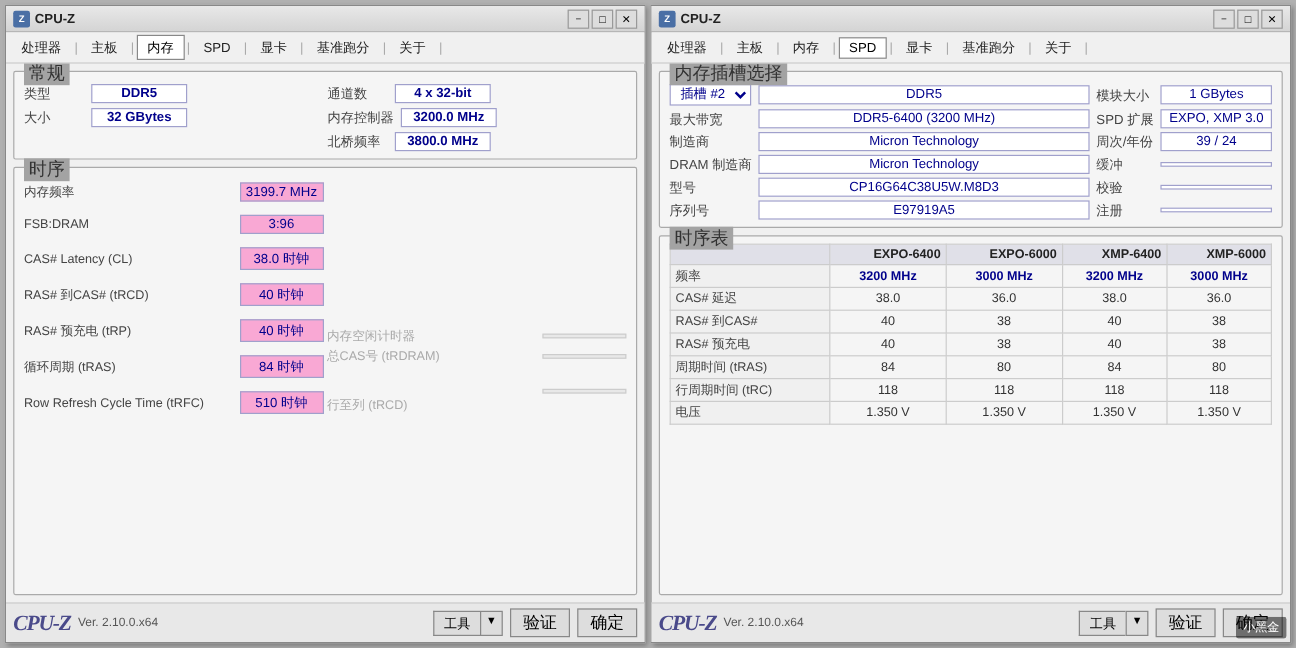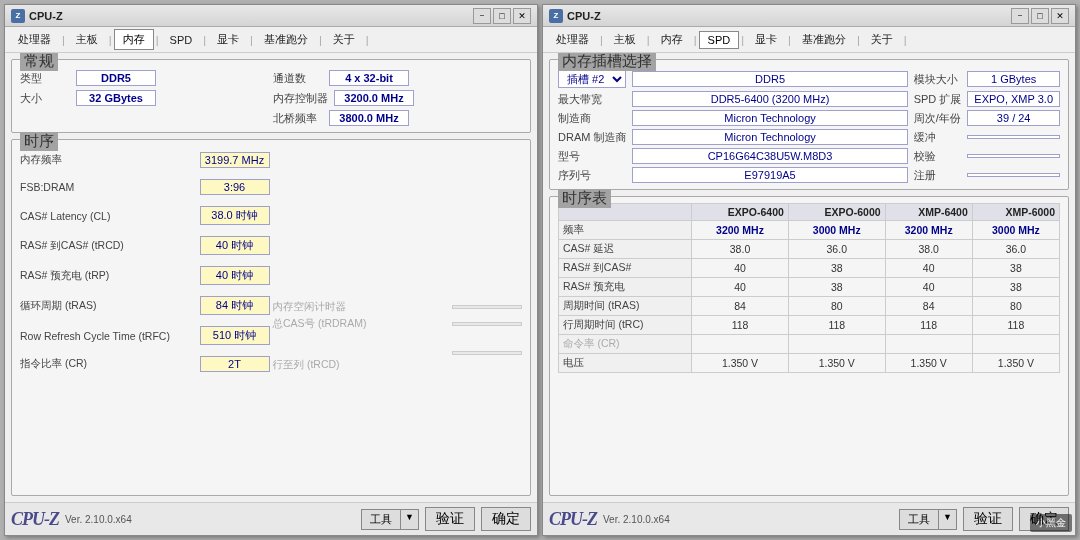--- a/index.html
+++ b/index.html
@@ -152,21 +152,21 @@
       align-items: center;
       justify-content: space-between;
       gap: 4px;
     }
     .timing-label {
       color: #444;
       font-size: 10.5px;
       white-space: nowrap;
     }
     .timing-value {
-      background: #fef9c3;
+      background: #f9a8d4;
       border: 1px solid #a0a0cc;
       color: #00008b;
       padding: 1px 4px;
       min-width: 70px;
       text-align: center;
       font-size: 11px;
     }
     .timing-value.empty {
       background: #e8e8e8;
       color: #aaa;
@@ -374,24 +374,20 @@
               <span class="timing-value">40 时钟</span>
             </div>
             <div class="timing-row">
               <span class="timing-label">循环周期 (tRAS)</span>
               <span class="timing-value">84 时钟</span>
             </div>
             <div class="timing-row">
               <span class="timing-label">Row Refresh Cycle Time (tRFC)</span>
               <span class="timing-value">510 时钟</span>
             </div>
-            <div class="timing-row">
-              <span class="timing-label">指令比率 (CR)</span>
-              <span class="timing-value">2T</span>
-            </div>
           </div>
 
           <div style="display:flex; flex-direction:column; gap:3px; justify-content:flex-end;">
             <div class="timing-row">
               <span class="timing-label" style="color:#aaa;">内存空闲计时器</span>
               <span class="timing-value empty"></span>
             </div>
             <div class="timing-row">
               <span class="timing-label" style="color:#aaa;">总CAS号 (tRDRAM)</span>
               <span class="timing-value empty"></span>
@@ -538,27 +534,20 @@
               <td>84</td>
               <td>80</td>
             </tr>
             <tr>
               <td class="row-label">行周期时间 (tRC)</td>
               <td>118</td>
               <td>118</td>
               <td>118</td>
               <td>118</td>
             </tr>
-            <tr class="dim">
-              <td class="row-label" style="color:#aaa;">命令率 (CR)</td>
-              <td></td>
-              <td></td>
-              <td></td>
-              <td></td>
-            </tr>
             <tr>
               <td class="row-label">电压</td>
               <td>1.350 V</td>
               <td>1.350 V</td>
               <td>1.350 V</td>
               <td>1.350 V</td>
             </tr>
           </tbody>
         </table>
       </div>

